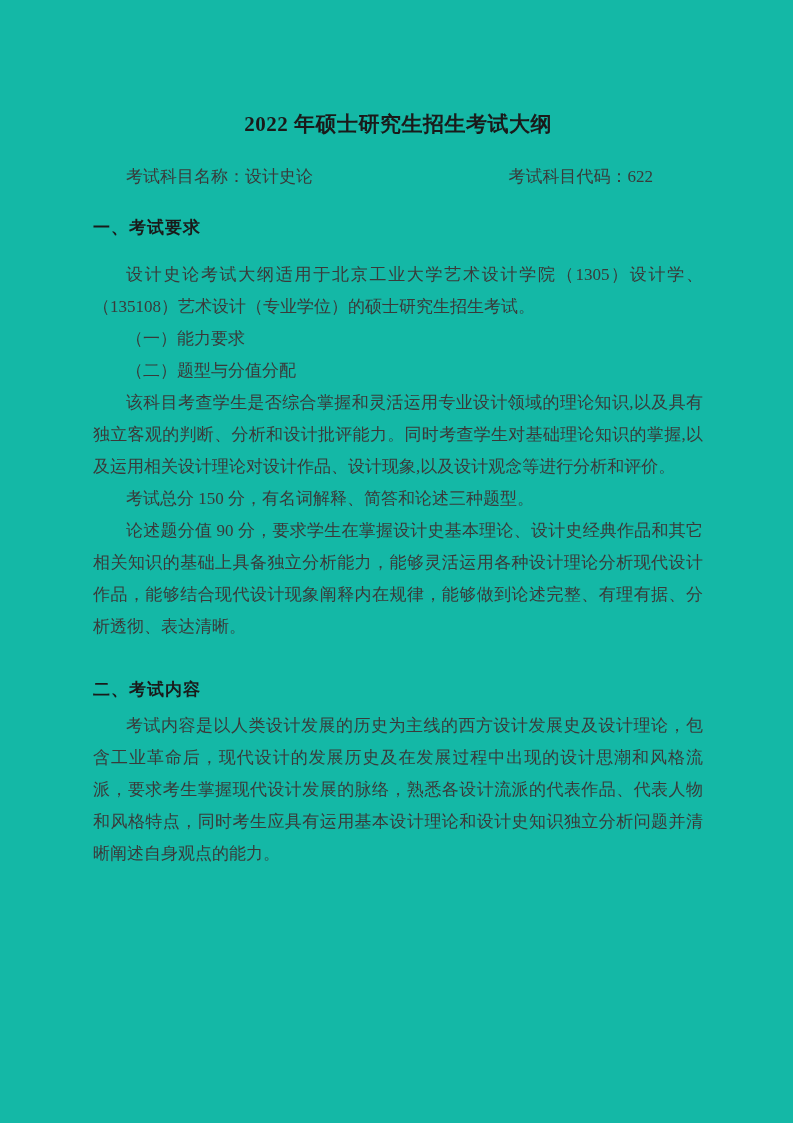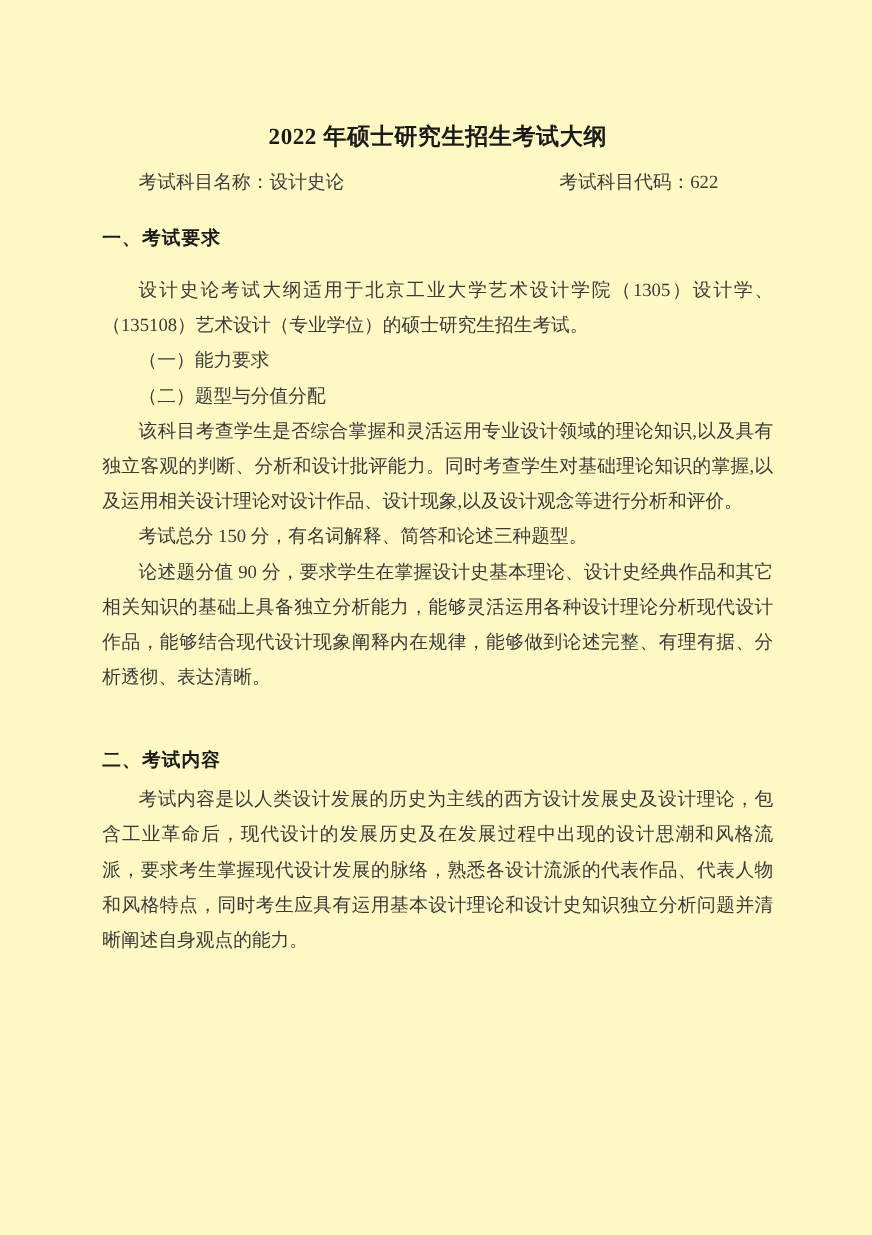--- a/index.html
+++ b/index.html
@@ -1,55 +1,55 @@
 <!DOCTYPE html>
 <html><head>
 <meta charset="utf-8">
 <style>
   html, body { margin: 0; padding: 0; background: #ffffff; }
   .page {
     position: relative;
     width: 793px;
     height: 1123px;
     margin: 0 auto;
-    background: #fef9c3;
+    background: #14b8a6;
     box-sizing: border-box;
     padding: 111px 90px 4px 93px;
     font-family: "Liberation Serif", "DejaVu Serif", serif;
     color: #3a3a3a;
     overflow: hidden;
   }
   .doc-title {
     margin: 0;
     font-size: 21px;
     line-height: 26px;
     font-weight: bold;
     text-align: center;
     color: #1a1a1a;
     letter-spacing: 0.5px;
   }
   .meta-row {
     display: flex;
-    margin-top: 19px;
+    margin-top: 30px;
     font-size: 17px;
     line-height: 20px;
     white-space: nowrap;
   }
   .meta-left { margin-left: 33px; }
   .meta-right { margin-left: auto; margin-right: 50px; }
   .sec-heading {
     margin: 30px 0 0 0;
     font-size: 17px;
     line-height: 21px;
     font-weight: bold;
     color: #1a1a1a;
     letter-spacing: 1px;
     font-family: "Liberation Serif", "DejaVu Serif", serif;
   }
-  .sec-heading.mt-lg { margin-top: 48px; }
+  .sec-heading.mt-lg { margin-top: 36px; }
   .sec-body { margin-top: 21px; }
   .sec-body.mt-md { margin-top: 10px; }
   .para {
     margin: 0;
     font-size: 17px;
     line-height: 32px;
     text-indent: 33px;
     text-align: justify;
   }
   .para.subheading { text-align: left; }

